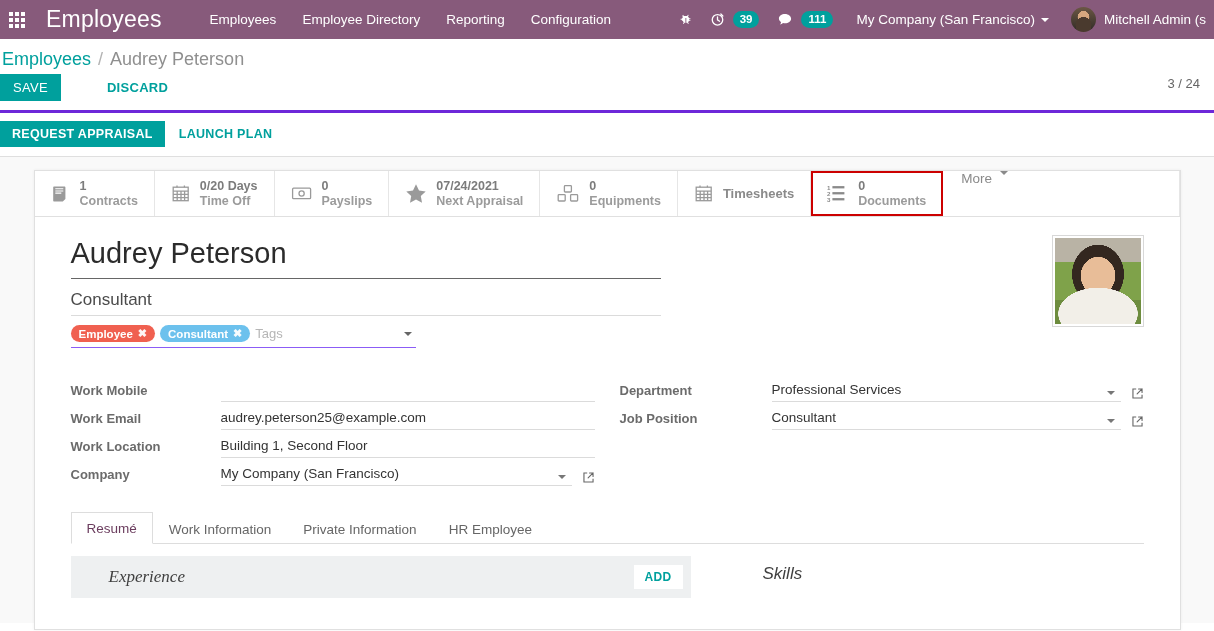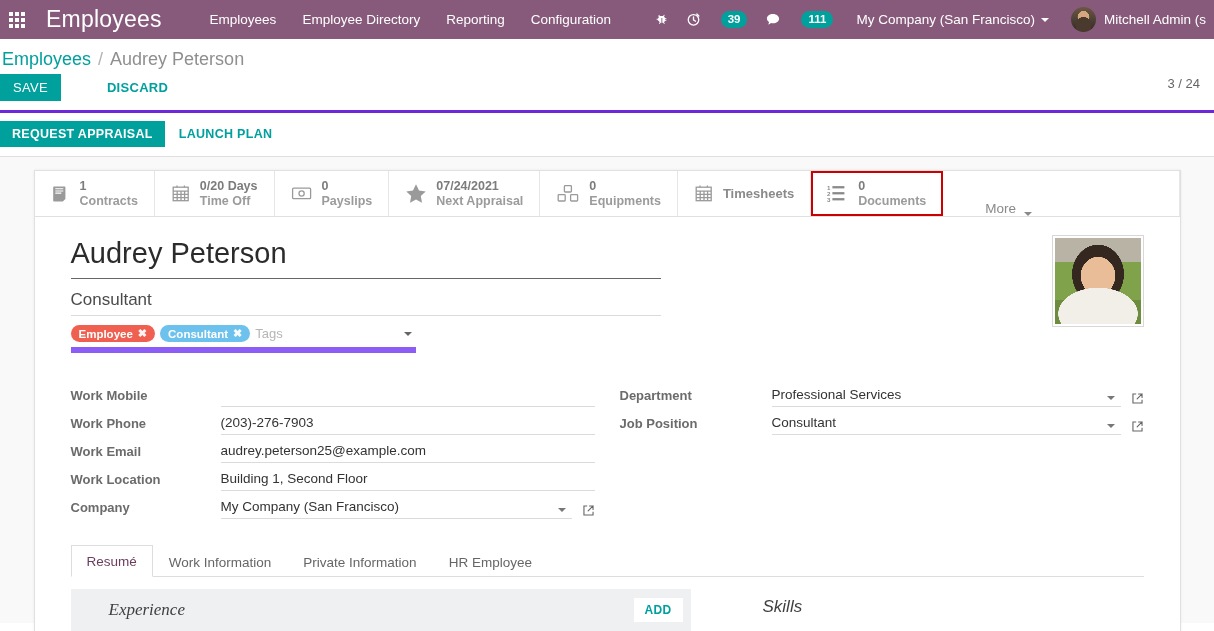--- a/index.html
+++ b/index.html
@@ -45,21 +45,21 @@
   .nav-right {
     position: absolute; right: 0; top: 0; height: 39px;
     display: flex; align-items: center; gap: 0;
   }
   .nav-icon {
     display: flex; align-items: center; justify-content: center;
     padding: 0 9px; height: 39px; cursor: pointer; color: #fff;
   }
   .nav-icon svg { display: block; }
   .nav-counter {
-    display: flex; align-items: center; gap: 16px; padding: 0 9px;
+    display: flex; align-items: center; gap: 4px; padding: 0 9px;
     height: 39px; cursor: pointer;
   }
   .badge {
     background: #00A09D; color: #fff;
     border-radius: 9px; font-size: 11.5px; font-weight: 700;
     padding: 1px 7px 2px; margin-left: 4px; line-height: 1.25;
   }
   .company-sel {
     display: flex; align-items: center; gap: 6px;
     padding: 0 14px; font-size: 13.5px; cursor: pointer; white-space: nowrap;
@@ -163,22 +163,22 @@
   .stat-text { display: flex; flex-direction: column; line-height: 1.15; }
   .stat-value { font-size: 12.5px; font-weight: 700; color: #7c7c7c; }
   .stat-label { font-size: 12.5px; font-weight: 700; color: #9b9b9b; }
   .stat-label-only { font-size: 13px; font-weight: 700; color: #8a8a8a; }
   .stat-btn.highlighted {
     outline: 2px solid #cc0000;
     outline-offset: -2px;
     z-index: 3;
   }
   .stat-more {
-    display: flex; align-items: flex-end; gap: 8px;
-    padding: 0 18px; color: #8a8a8a; font-size: 13.5px; cursor: pointer; margin-left: 24px;
+    display: flex; align-items: flex-start; gap: 8px;
+    padding: 0 18px; color: #8a8a8a; font-size: 13.5px; cursor: pointer;
   }
   .stat-spacer { flex: 1; border-right: 1px solid #e6e6e6; }
 
   
   .form-body { padding: 18px 36px 0 36px; position: relative; }
 
   .title-block { width: 600px; }
   .emp-name {
     font-size: 29px; color: #2b2b2b; font-weight: 400;
     border: none; border-bottom: 1px solid #666;
@@ -188,21 +188,21 @@
   }
   .emp-job {
     font-size: 17px; color: #4b4b4b;
     border: none; border-bottom: 1px solid #dbdbdb;
     padding: 5px 0 5px 0; width: 590px; outline: none; margin-top: 6px;
     font-family: "Liberation Sans", sans-serif;
     background: transparent;
   }
   .tags-row {
     display: flex; align-items: center; gap: 5px;
-    border-bottom: 6px solid #8b5cf6;
+    border-bottom: 1px solid #8b5cf6;
     width: 345px; padding: 4px 0 5px 0; margin-top: 5px;
     position: relative;
     text-align: right;
   }
   .tag {
     display: inline-flex; align-items: center; gap: 5px;
     border-radius: 11px; padding: 2px 8px;
     font-size: 11.5px; font-weight: 700; color: #fff;
     white-space: nowrap;
   }
@@ -506,24 +506,20 @@
           <span class="tags-caret caret-down"></span>
         </div>
       </div>
 
       <div class="fields">
 
         <div class="col-left">
           <div class="field-row">
             <span class="field-label">Work Mobile</span>
             <span class="field-value"></span>
-          </div>
-          <div class="field-row">
-            <span class="field-label">Work Phone</span>
-            <span class="field-value">(203)-276-7903</span>
           </div>
           <div class="field-row">
             <span class="field-label">Work Email</span>
             <span class="field-value">audrey.peterson25@example.com</span>
           </div>
           <div class="field-row">
             <span class="field-label">Work Location</span>
             <span class="field-value">Building 1, Second Floor</span>
           </div>
           <div class="field-row">

